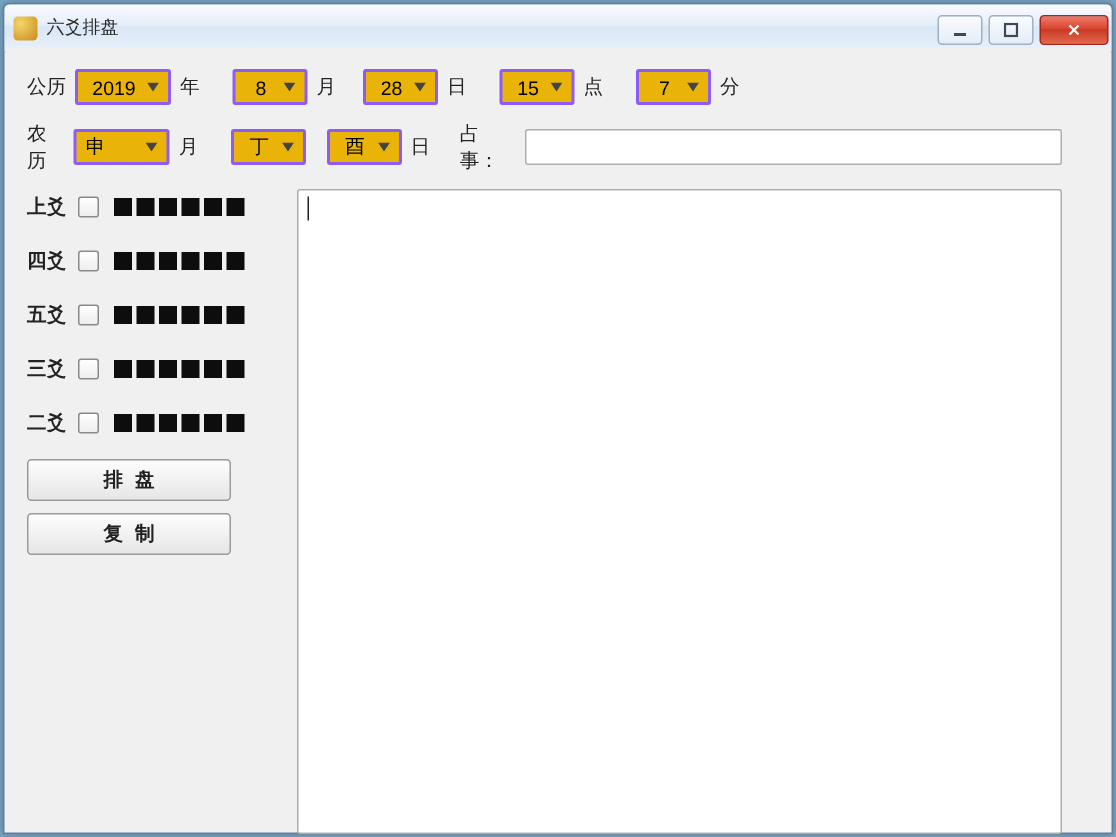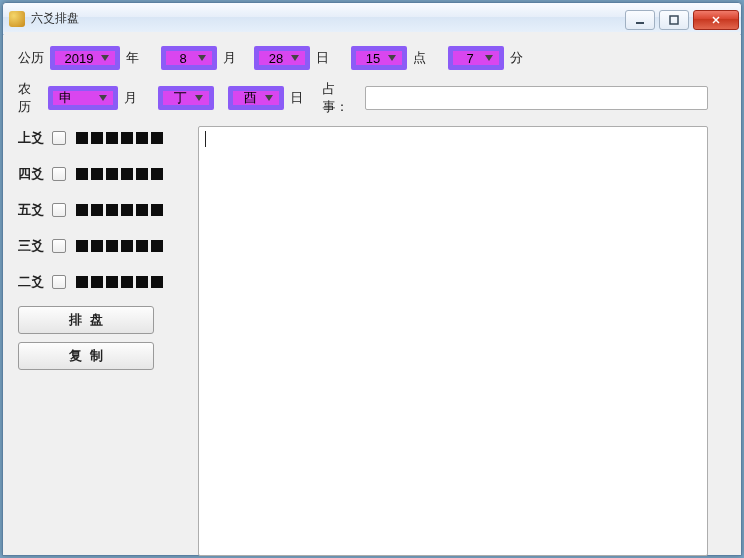--- a/index.html
+++ b/index.html
@@ -74,22 +74,22 @@
     gap: 6px;
   }
   .lbl {
     color: #232323;
     font-size: 13px;
   }
   .combo {
     display: inline-flex;
     align-items: center;
     height: 24px;
-    background: #d946ef;
-    border: 5px solid #8b5cf6;
+    background: #eab308;
+    border: 2px solid #8b5cf6;
     border-radius: 2px;
     padding: 0 2px 0 6px;
   }
   .combo .val {
     min-width: 18px;
     text-align: center;
     font-size: 13px;
   }
   .combo.wide .val { min-width: 36px; }
   .combo.med .val { min-width: 22px; }

